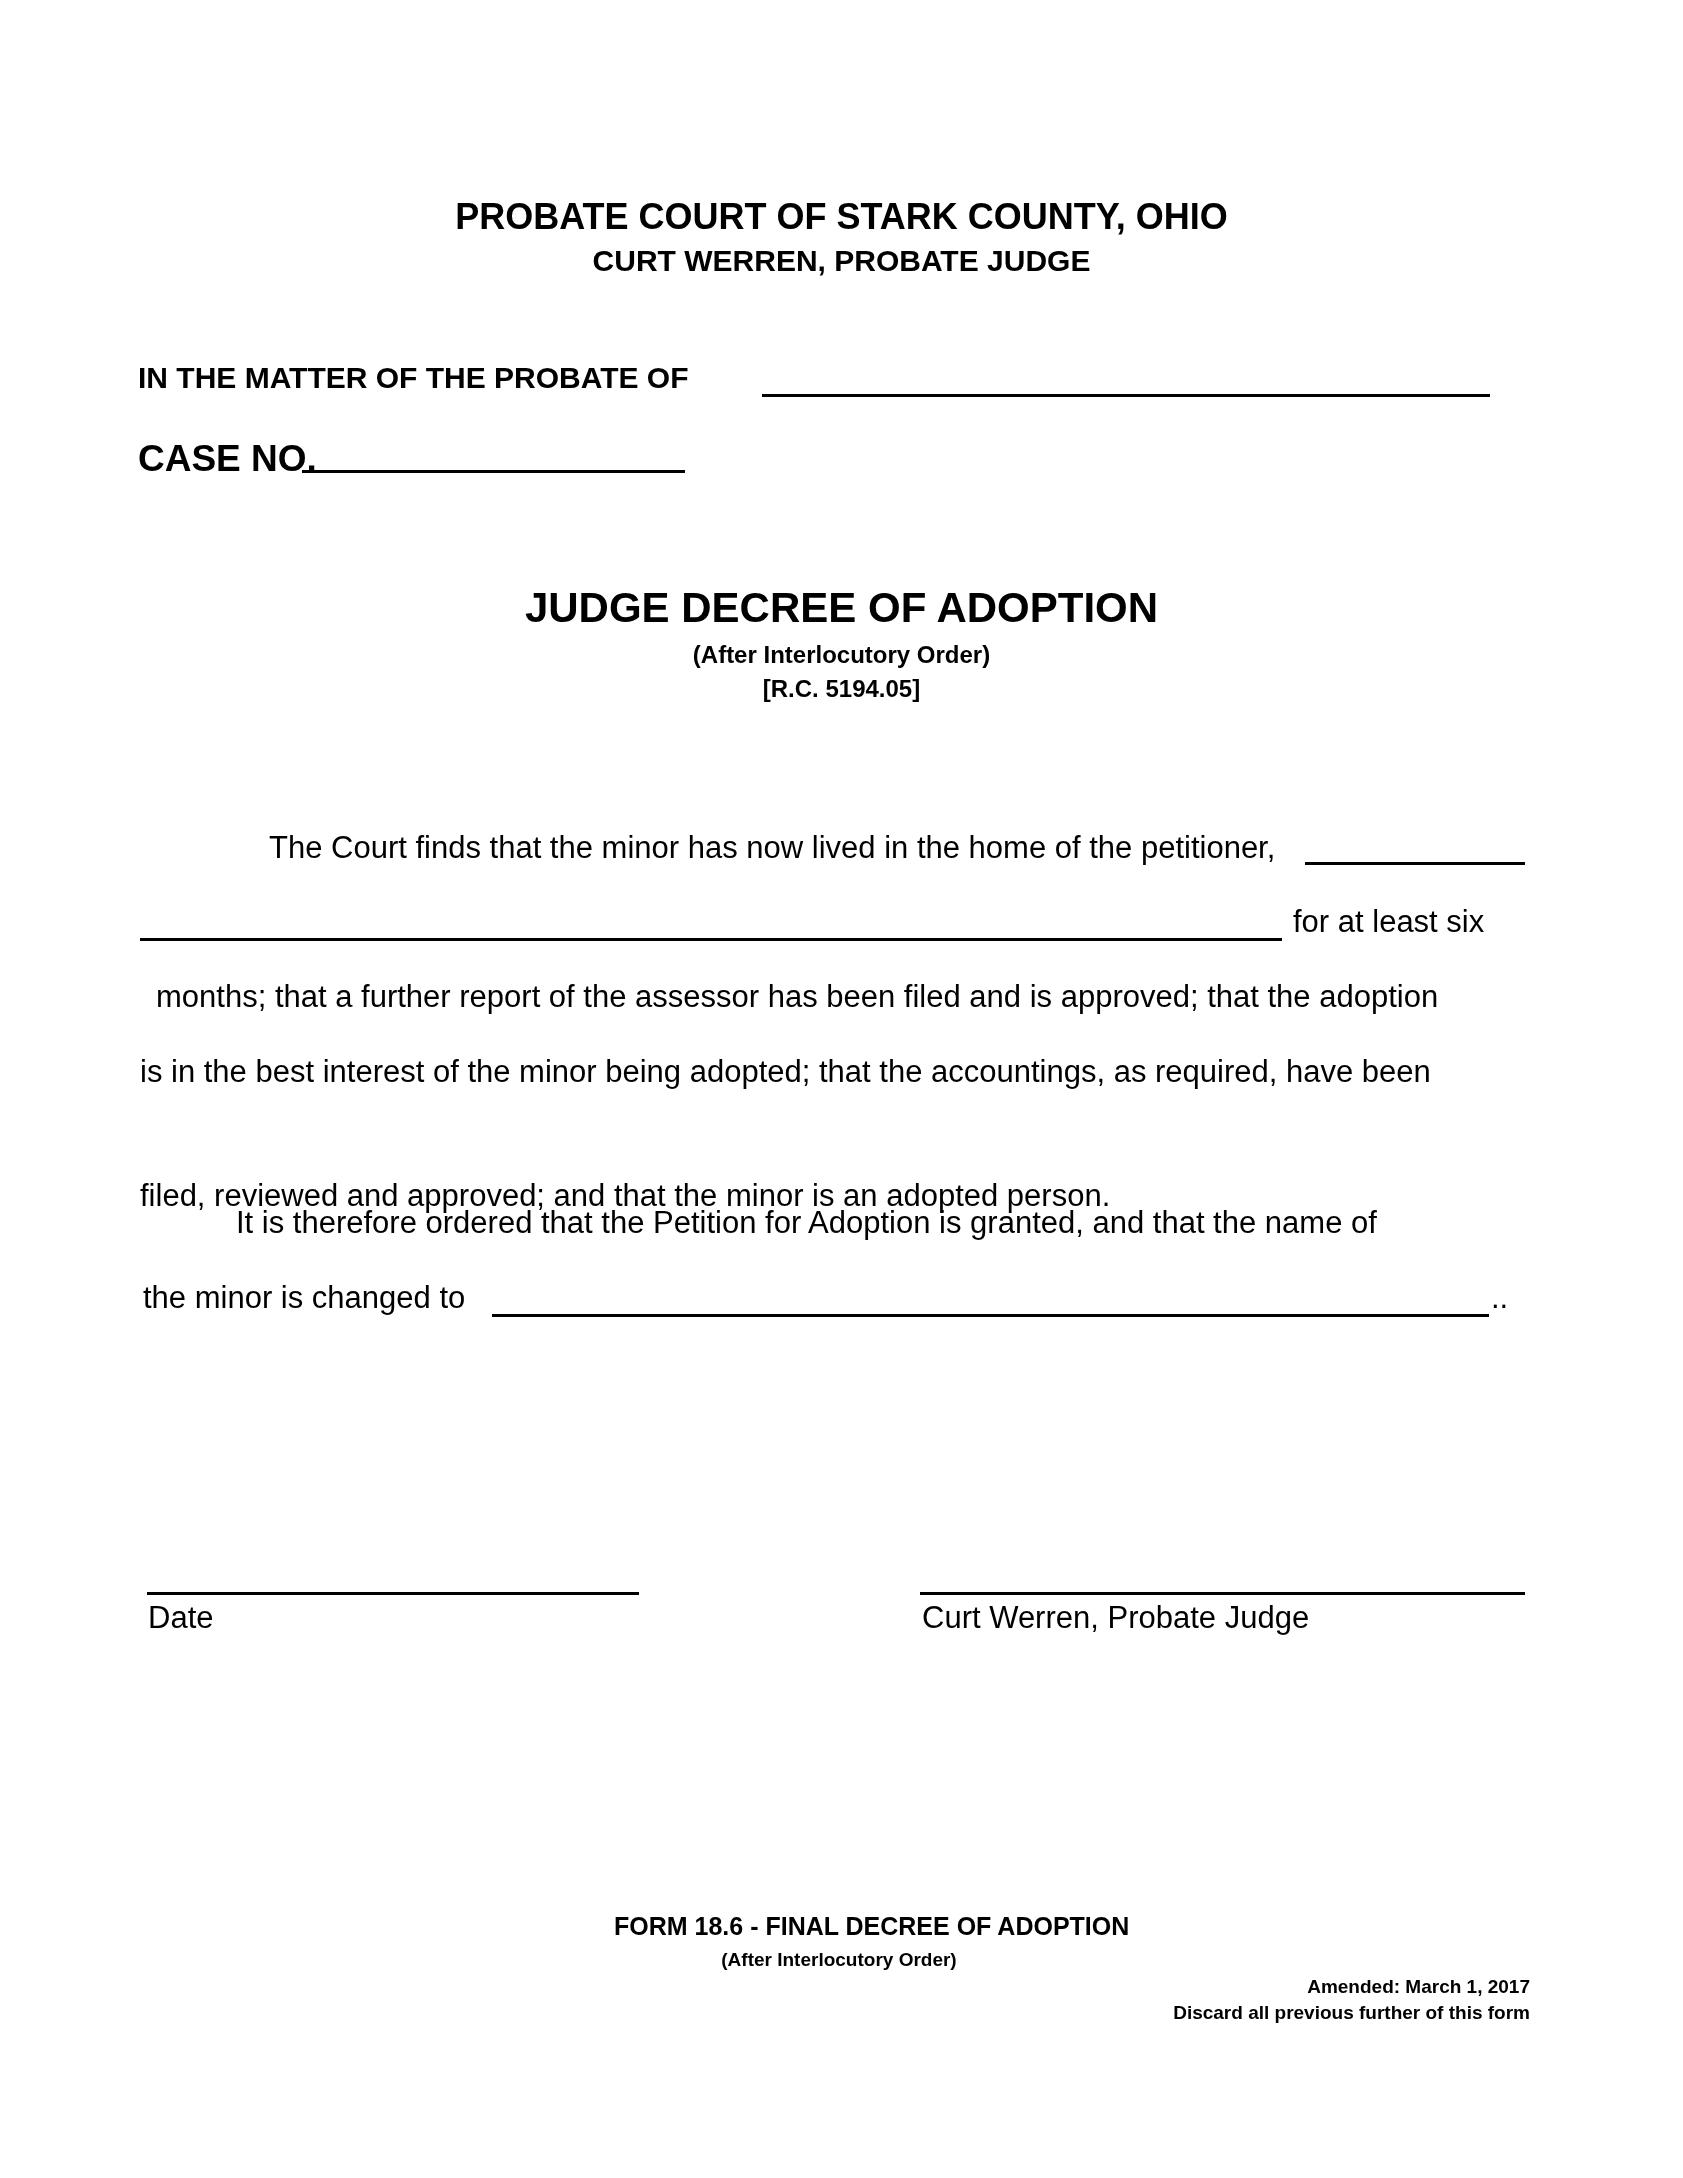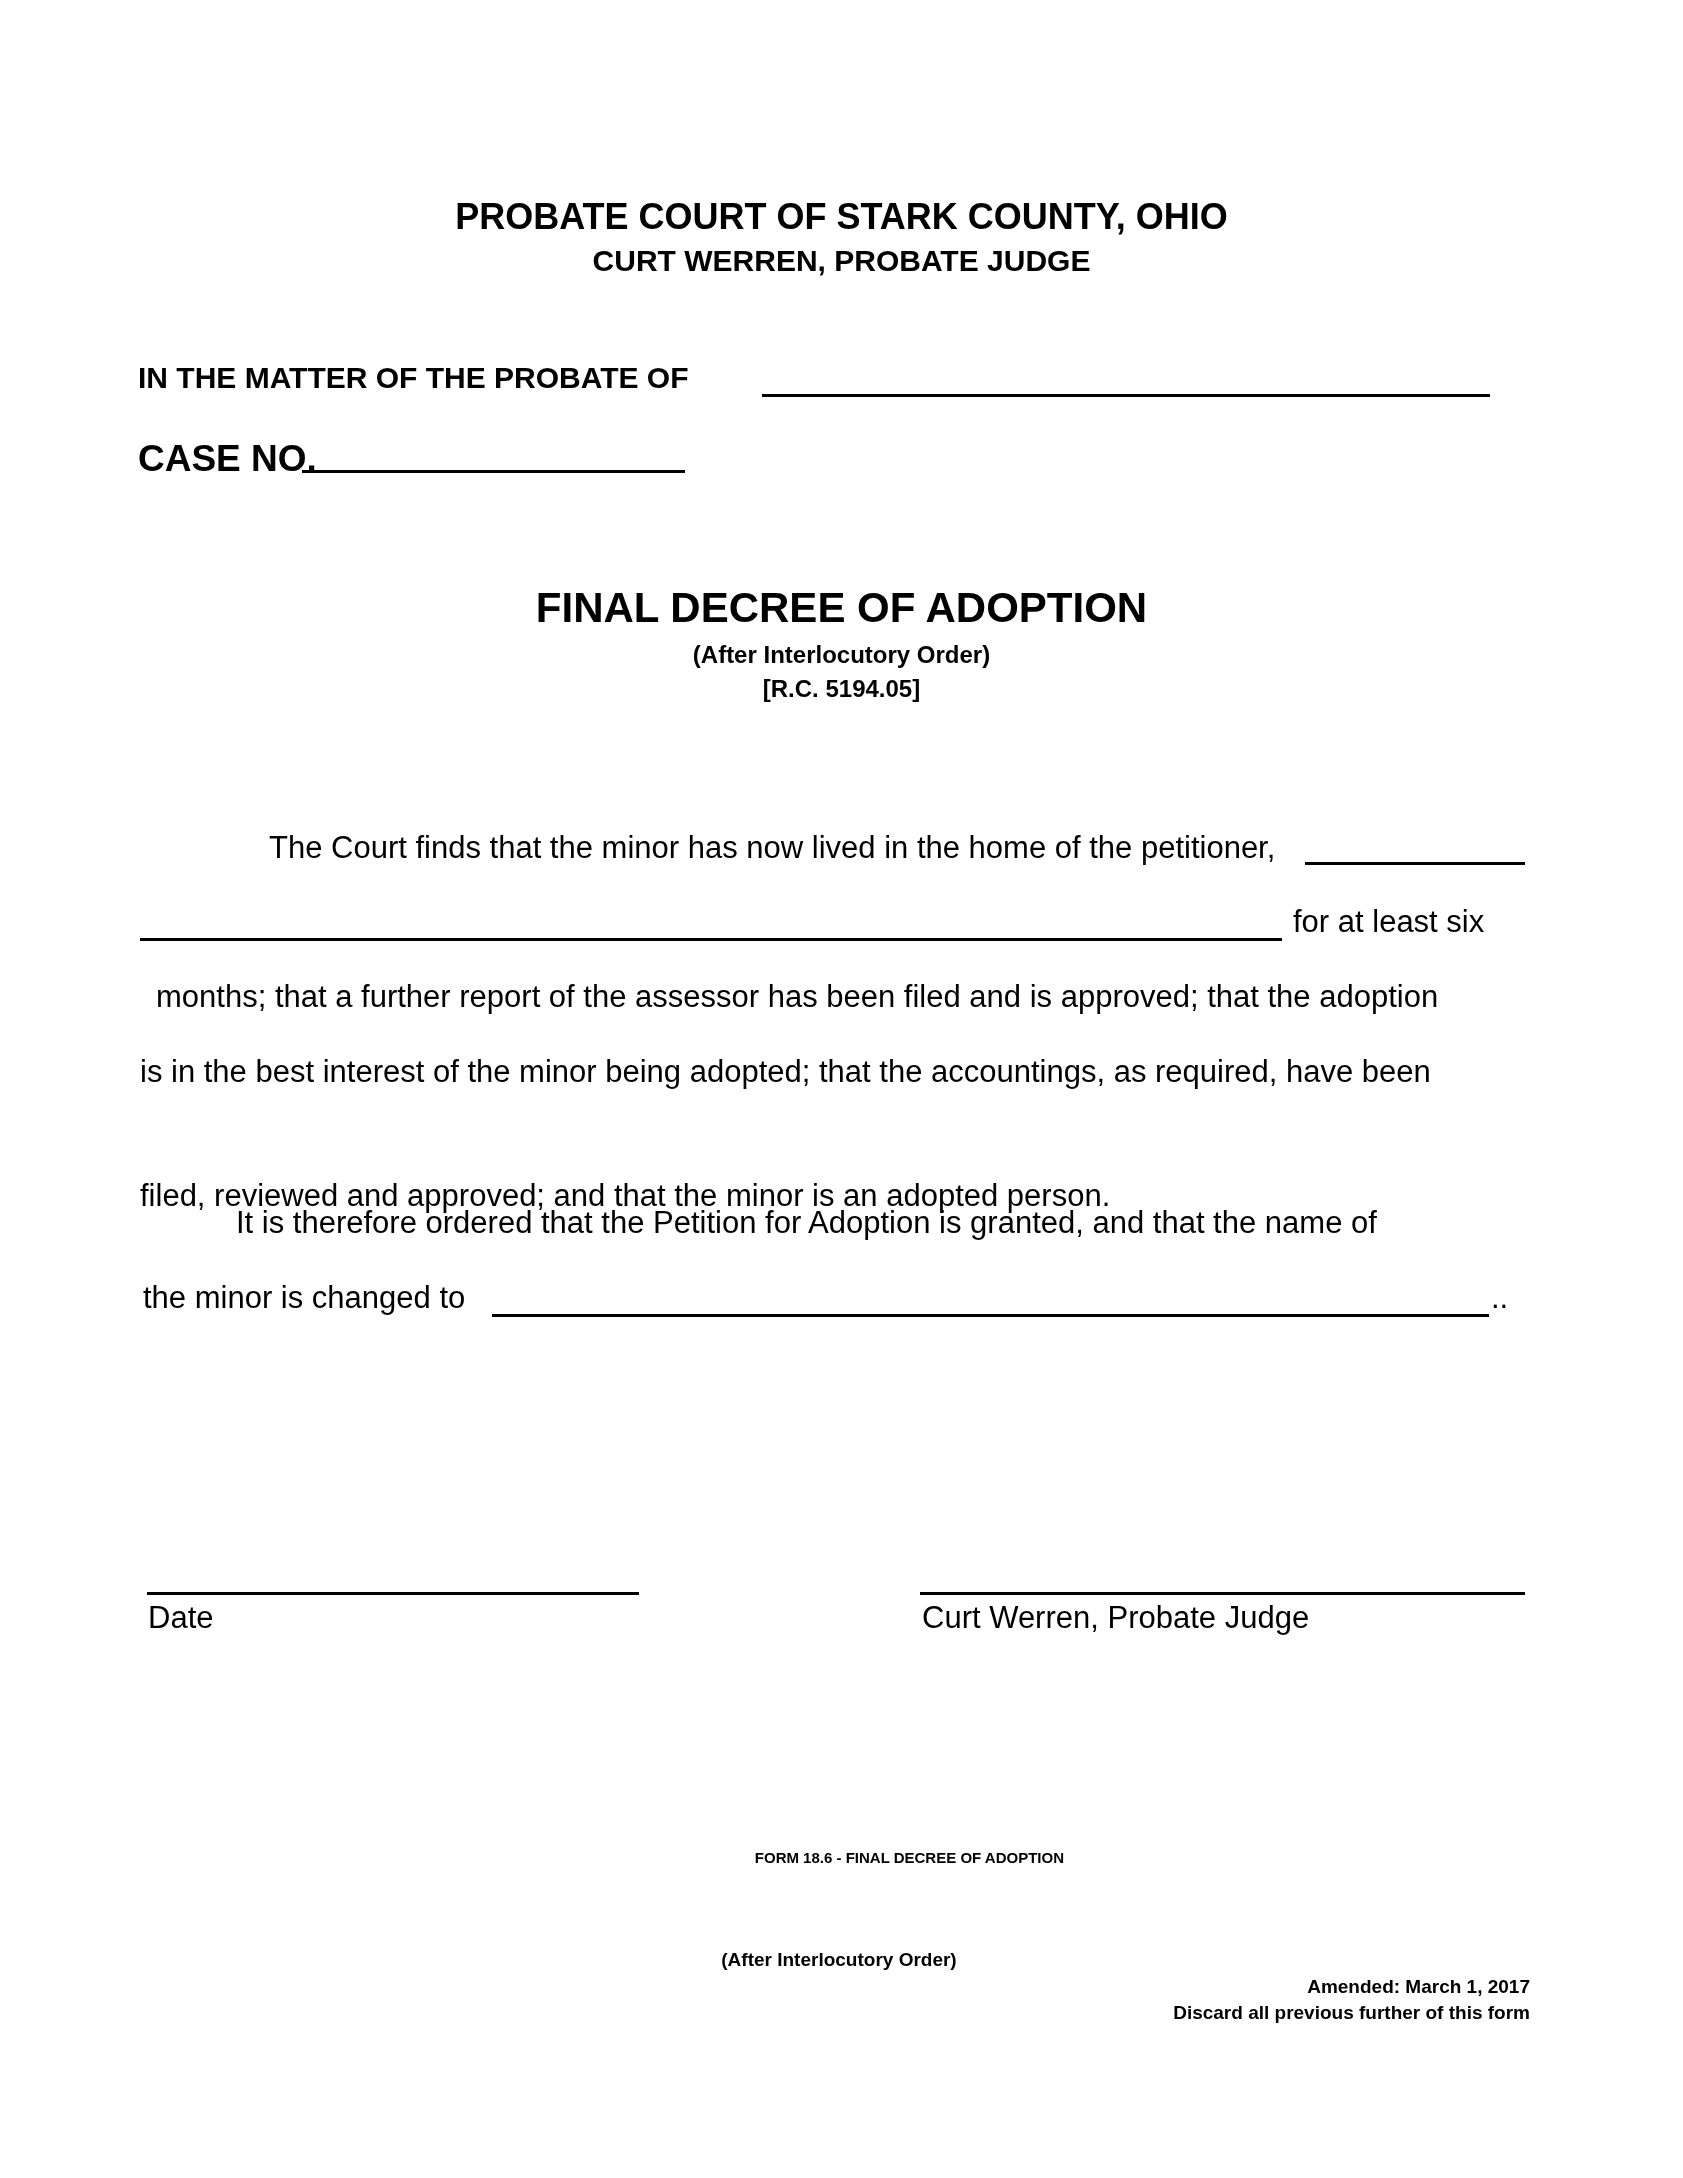--- a/index.html
+++ b/index.html
@@ -15,21 +15,21 @@
 <body>
 
 <div class="abs center bold" style="top:196px; font-size:36px; font-weight:bold;">PROBATE COURT OF STARK COUNTY, OHIO</div>
 <div class="abs center bold" style="top:244px; font-size:30px;">CURT WERREN, PROBATE JUDGE</div>
 
 <div class="abs bold" style="left:138px; top:361px; font-size:30px;">IN THE MATTER OF THE PROBATE OF</div>
 <div class="line" style="left:762px; top:394px; width:728px;"></div>
 <div class="abs bold" style="left:138px; top:438px; font-size:37px;">CASE NO.</div>
 <div class="line" style="left:302px; top:470px; width:383px;"></div>
 
-<div class="abs center bold" style="top:584px; font-size:42px;">FINAL DECREE OF ADOPTION</div>
+<div class="abs center bold" style="top:584px; font-size:42px;">JUDGE DECREE OF ADOPTION</div>
 <div class="abs center bold" style="top:641px; font-size:24px;">(After Interlocutory Order)</div>
 <div class="abs center bold" style="top:675px; font-size:24px;">[R.C. 5194.05]</div>
 
 <div class="abs body-text" style="left:236px; top:830px;margin-left:33px;">The Court finds that the minor has now lived in the home of the petitioner,</div>
 <div class="line" style="left:1305px; top:862px; width:220px;"></div>
 
 <div class="line" style="left:140px; top:938px; width:1142px;"></div>
 <div class="abs body-text" style="left:1293px; top:904px;">for at least six</div>
 
 <div class="abs body-text" style="left:156px; top:979px;text-align:center;">months; that a further report of the assessor has been filed and is approved; that the adoption</div>
@@ -39,17 +39,17 @@
 <div class="abs body-text" style="left:236px; top:1205px;">It is therefore ordered that the Petition for Adoption is granted, and that the name of</div>
 <div class="abs body-text" style="left:143px; top:1280px;">the minor is changed to</div>
 <div class="line" style="left:492px; top:1314px; width:997px;"></div>
 <div class="abs body-text" style="left:1491px; top:1280px;">..</div>
 
 <div class="line" style="left:147px; top:1592px; width:492px;"></div>
 <div class="abs body-text" style="left:148px; top:1600px;">Date</div>
 <div class="line" style="left:920px; top:1592px; width:605px;"></div>
 <div class="abs body-text" style="left:922px; top:1600px;">Curt Werren, Probate Judge</div>
 
-<div class="abs bold" style="left:614px; width:450px; text-align:right; top:1849px; font-size:15px;">FORM 18.6 - FINAL DECREE OF ADOPTION</div>
+<div class="abs bold" style="left:614px; width:450px; text-align:center; top:1912px; font-size:25px;">FORM 18.6 - FINAL DECREE OF ADOPTION</div>
 <div class="abs bold" style="left:614px; width:450px; text-align:center; top:1949px; font-size:19px;">(After Interlocutory Order)</div>
 <div class="abs bold" style="right:153px; top:1976px; font-size:19px; text-align:right;">Amended: March 1, 2017</div>
 <div class="abs bold" style="right:153px; top:2002px; font-size:19px; text-align:right;">Discard all previous further of this form</div>
 
 
 </body></html>

